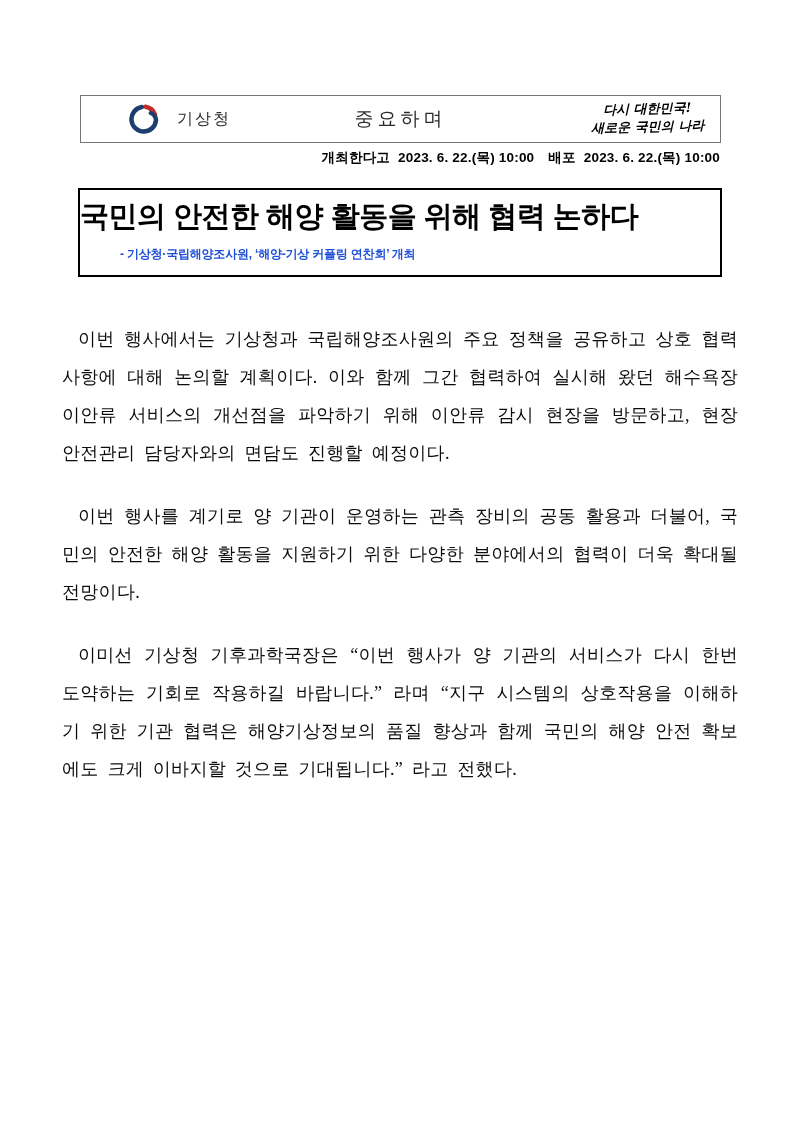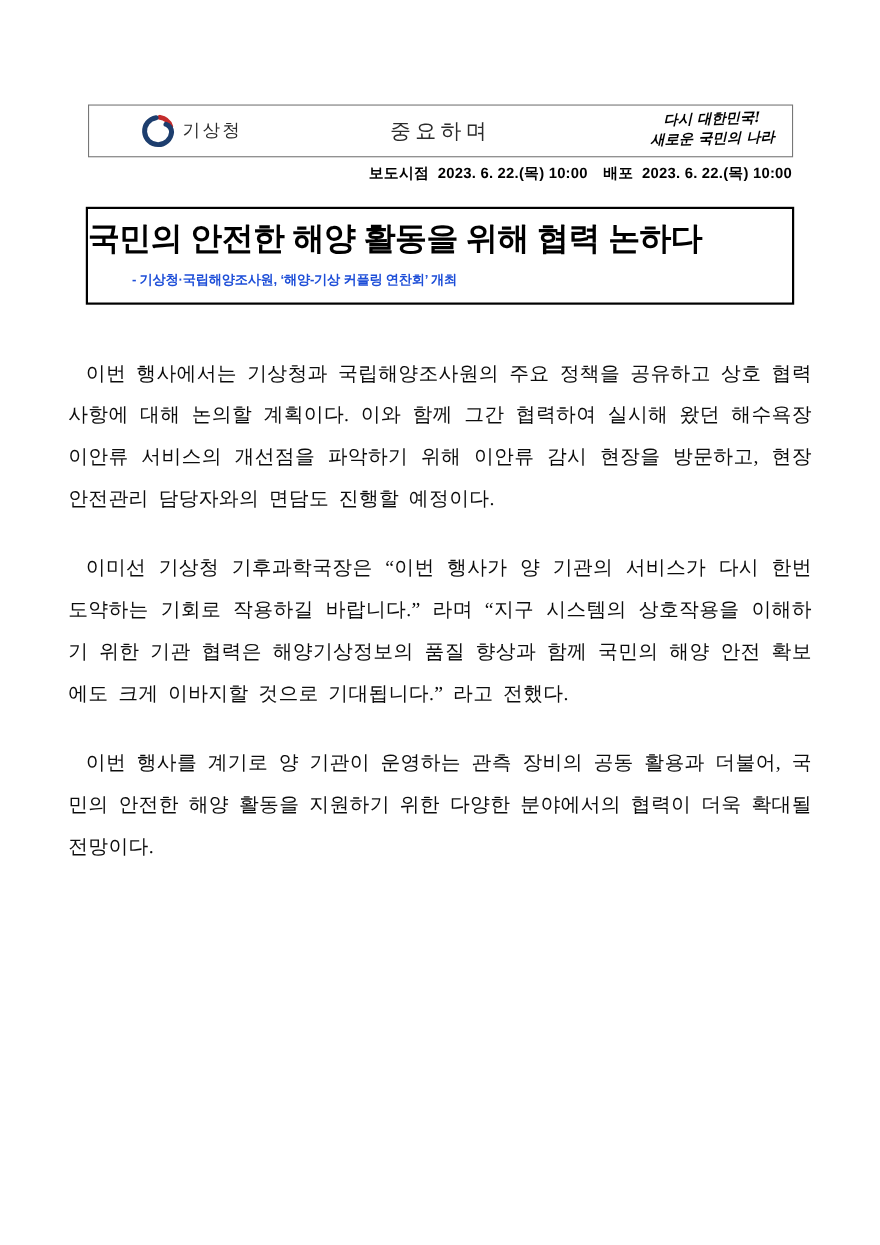--- a/index.html
+++ b/index.html
@@ -14,21 +14,21 @@
 
   
   .header-box {
     position: absolute; left: 80px; top: 95px;
     width: 639px; height: 46px;
     border: 1px solid #777;
     display: flex; align-items: center;
   }
   .logo-wrap {
     position: absolute; left: 48px; top: 0; height: 100%;
-    display: flex; align-items: center; gap: 7px;
+    display: flex; align-items: center; gap: 18px;
   }
   .logo-svg { display: block; }
   .logo-text {
     font-family: "Liberation Sans", sans-serif;
     font-size: 16px; color: #2b2b2b; letter-spacing: 2px; font-weight: 500;
   }
   .doc-type {
     position: absolute; left: 0; width: 100%; text-align: center;
     font-family: "Liberation Sans", sans-serif;
     font-size: 19px; color: #2b2b2b; letter-spacing: 4px;
@@ -103,27 +103,27 @@
       <span class="logo-text">기상청</span>
     </div>
     <div class="doc-type">중요하며</div>
     <div class="slogan">
       <span class="l1">다시 대한민국!</span>
       <span class="l2">새로운 국민의 나라</span>
     </div>
   </div>
 
   <div class="meta-line">
-    <span class="label">보도시점</span><span>2023. 6. 22.(목) 10:00</span><span class="gap"></span><span class="label">배포</span><span>2023. 6. 22.(목) 10:00</span>
+    <span class="label">개최한다고</span><span>2023. 6. 22.(목) 10:00</span><span class="gap"></span><span class="label">배포</span><span>2023. 6. 22.(목) 10:00</span>
   </div>
 
   <div class="title-box">
     <div class="title-main">국민의 안전한 해양 활동을 위해 협력 논하다</div>
     <div class="title-sub">- 기상청·국립해양조사원, ‘해양-기상 커플링 연찬회’ 개최</div>
   </div>
 
   <div class="body-text">
     <p>이번 행사에서는 기상청과 국립해양조사원의 주요 정책을 공유하고 상호 협력 사항에 대해 논의할 계획이다. 이와 함께 그간 협력하여 실시해 왔던 해수욕장 이안류 서비스의 개선점을 파악하기 위해 이안류 감시 현장을 방문하고, 현장 안전관리 담당자와의 면담도 진행할 예정이다.</p>
+    <p>이번 행사를 계기로 양 기관이 운영하는 관측 장비의 공동 활용과 더불어, 국민의 안전한 해양 활동을 지원하기 위한 다양한 분야에서의 협력이 더욱 확대될 전망이다.</p>
     <p>이미선 기상청 기후과학국장은 “이번 행사가 양 기관의 서비스가 다시 한번 도약하는 기회로 작용하길 바랍니다.” 라며 “지구 시스템의 상호작용을 이해하기 위한 기관 협력은 해양기상정보의 품질 향상과 함께 국민의 해양 안전 확보에도 크게 이바지할 것으로 기대됩니다.” 라고 전했다.</p>
-    <p>이번 행사를 계기로 양 기관이 운영하는 관측 장비의 공동 활용과 더불어, 국민의 안전한 해양 활동을 지원하기 위한 다양한 분야에서의 협력이 더욱 확대될 전망이다.</p>
   </div>
 
 </div>
 
 </body></html>

